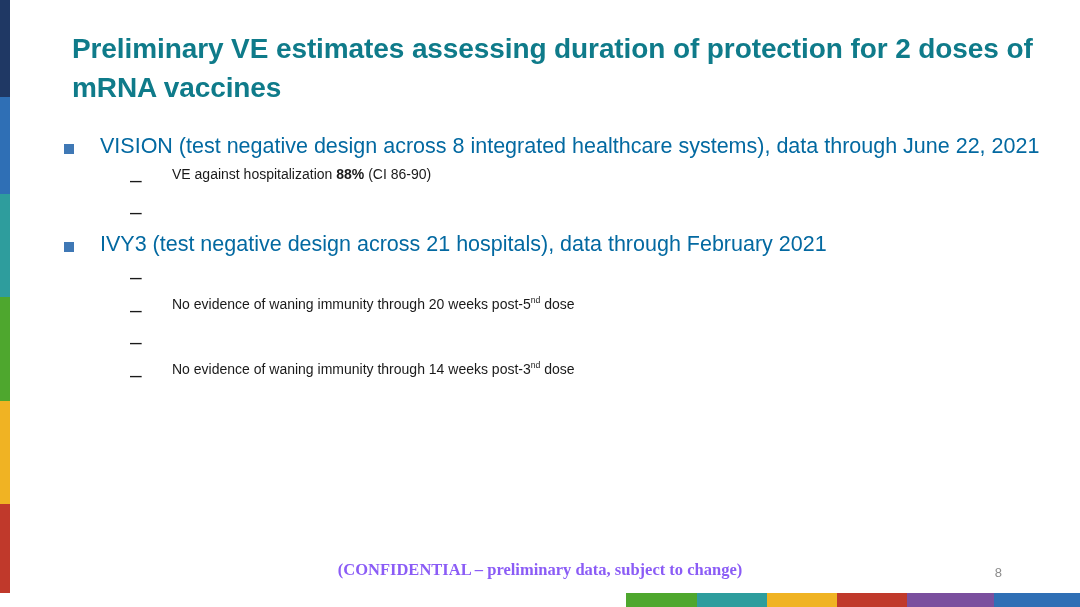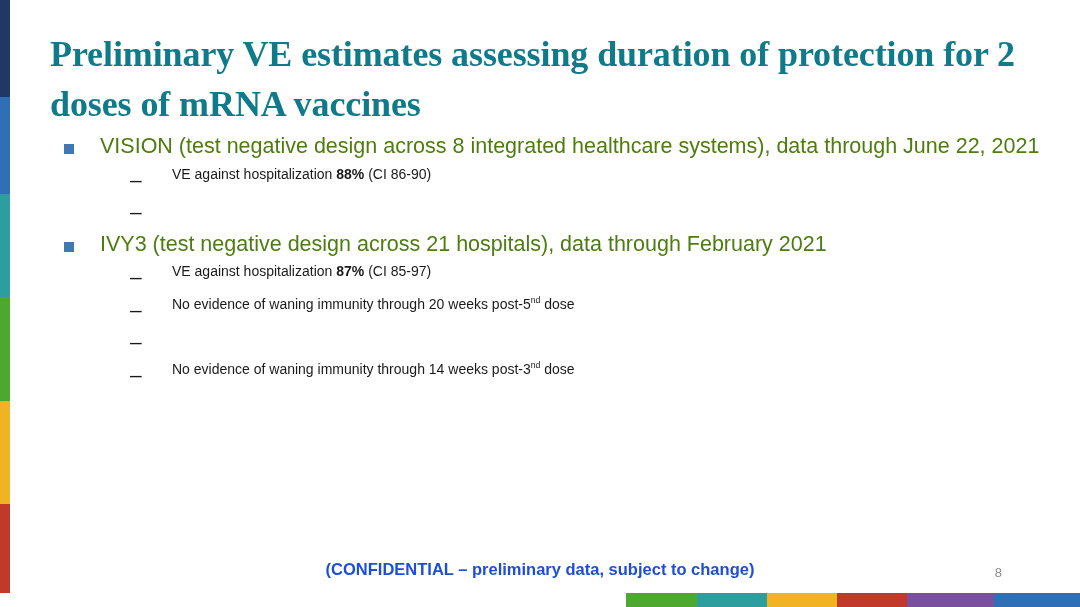--- a/index.html
+++ b/index.html
@@ -14,30 +14,29 @@
     overflow: hidden;
     position: relative;
   }
   .slide {
     position: absolute;
     inset: 0;
     background: #ffffff;
   }
   .title {
     position: absolute;
-    left: 50px;
+    left: 72px;
     top: 30px;
     width: 990px;
     color: #16697a;
     color: #0f7b8a;
-    font-size: 36px;
+    font-size: 28px;
     font-weight: bold;
     line-height: 1.38;
     letter-spacing: -0.1px;
-    font-family: Liberation Serif, serif;
   }
   .body {
     position: absolute;
     left: 58px;
     top: 131px;
     width: 990px;
   }
   .l1 {
     display: flex;
     align-items: flex-start;
@@ -51,21 +50,21 @@
   }
   .sq {
     display: inline-block;
     width: 10px;
     height: 10px;
     background: #3f78b5;
     margin-left: 6px;
   }
   .l1 .text {
     font-size: 21.5px;
-    color: #4d7c0f;
+    color: #0369a1;
     line-height: 1.42;
     flex: 1;
   }
   .l2 {
     display: flex;
     align-items: flex-start;
     margin-bottom: 1px;
   }
   .l2 .marker {
     width: 114px;
@@ -89,23 +88,24 @@
     font-size: 0.62em;
     vertical-align: super;
     line-height: 0;
   }
   .footer-note {
     position: absolute;
     left: 0;
     right: 0;
     top: 560px;
     text-align: center;
-    color: #1d4ed8;
+    color: #8b5cf6;
     font-size: 16.5px;
     font-weight: bold;
+    font-family: Liberation Serif, serif;
   }
   .page-num {
     position: absolute;
     right: 78px;
     top: 565px;
     color: #8c8c8c;
     font-size: 13px;
   }
   .bottom-bar {
     position: absolute;
@@ -155,21 +155,20 @@
     <div class="l2">
       <div class="marker">–</div>
     </div>
 
     <div class="l1">
       <div class="marker"><span class="sq"></span></div>
       <div class="text">IVY3 (test negative design across 21 hospitals), data through February 2021</div>
     </div>
     <div class="l2">
       <div class="marker">–</div>
-      <div class="text"><span>VE against hospitalization </span><b>87%</b><span> (CI 85-97)</span></div>
     </div>
     <div class="l2">
       <div class="marker">–</div>
       <div class="text"><span>No evidence of waning immunity through 20 weeks post-5</span><sup>nd</sup><span> dose</span></div>
     </div>
 
     <div class="l2">
       <div class="marker">–</div>
     </div>
     <div class="l2">

